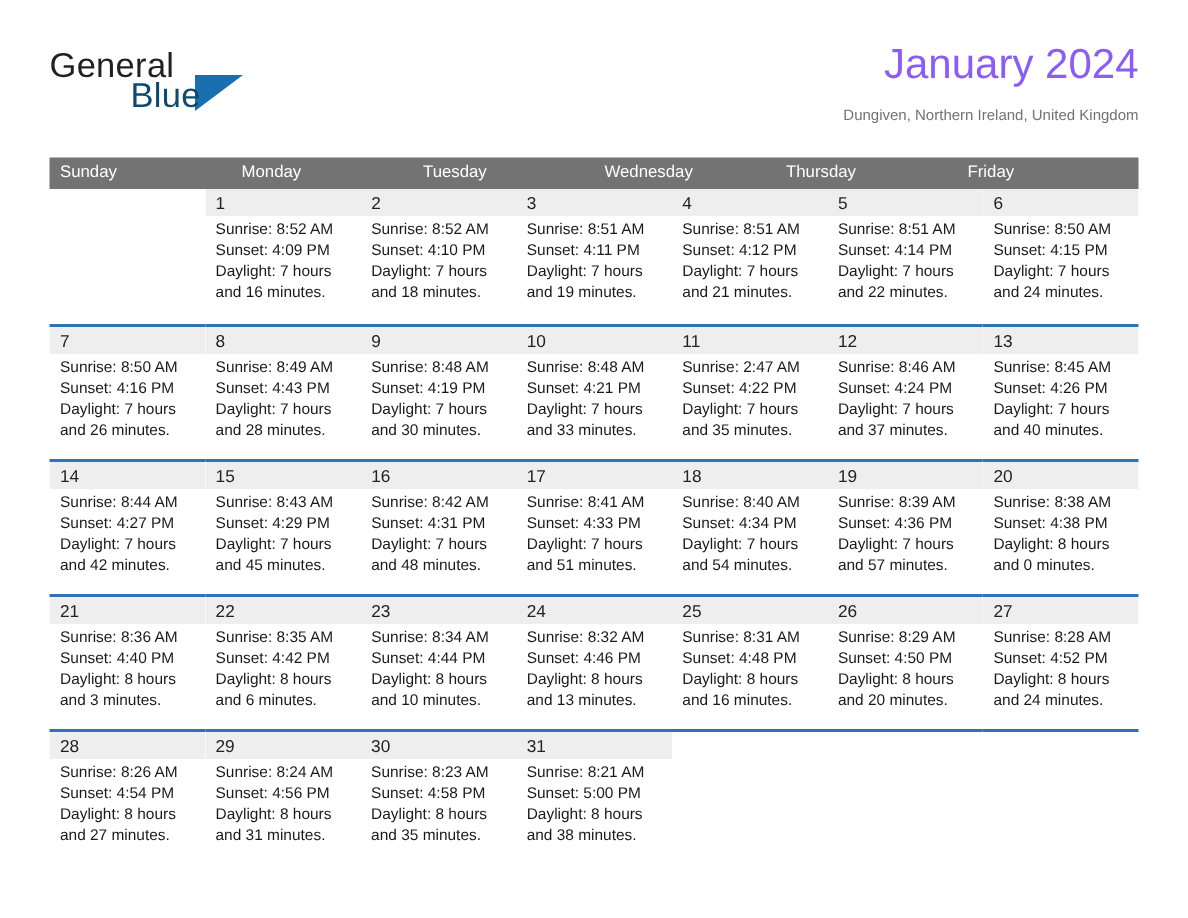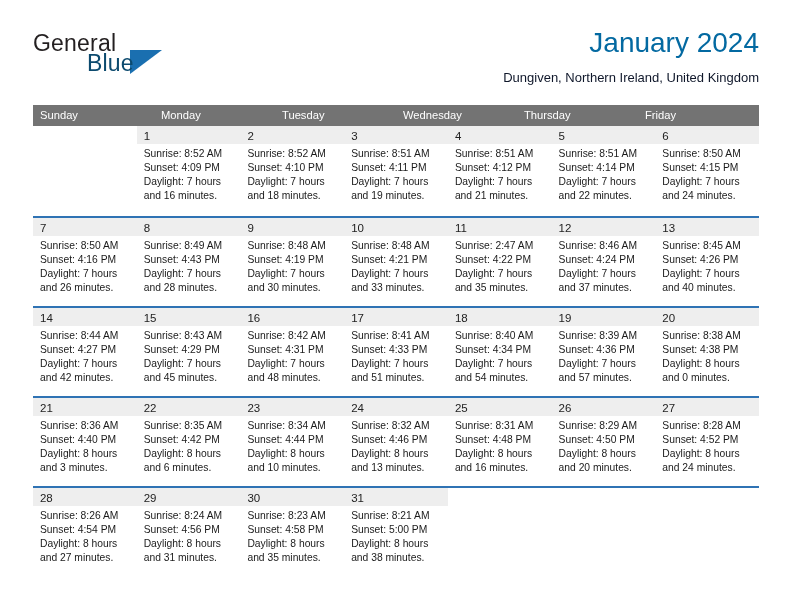--- a/index.html
+++ b/index.html
@@ -64,27 +64,27 @@
     border-bottom: 24px solid transparent;
   }
   .title-block {
     position: absolute;
     right: 0;
     top: 0;
     text-align: right;
   }
   .cal-title {
     font-size: 28px;
-    color: #0369a1;
+    color: #8b5cf6;
     line-height: 34px;
     white-space: nowrap;
   }
   .cal-subtitle {
-    font-size: 13px;
-    color: #0f172a;
+    font-size: 10px;
+    color: #737373;
     line-height: 22px;
     margin-top: 7px;
     white-space: nowrap;
   }
 
   
   .calendar {
     position: absolute;
     left: 33px;
     top: 105px;

